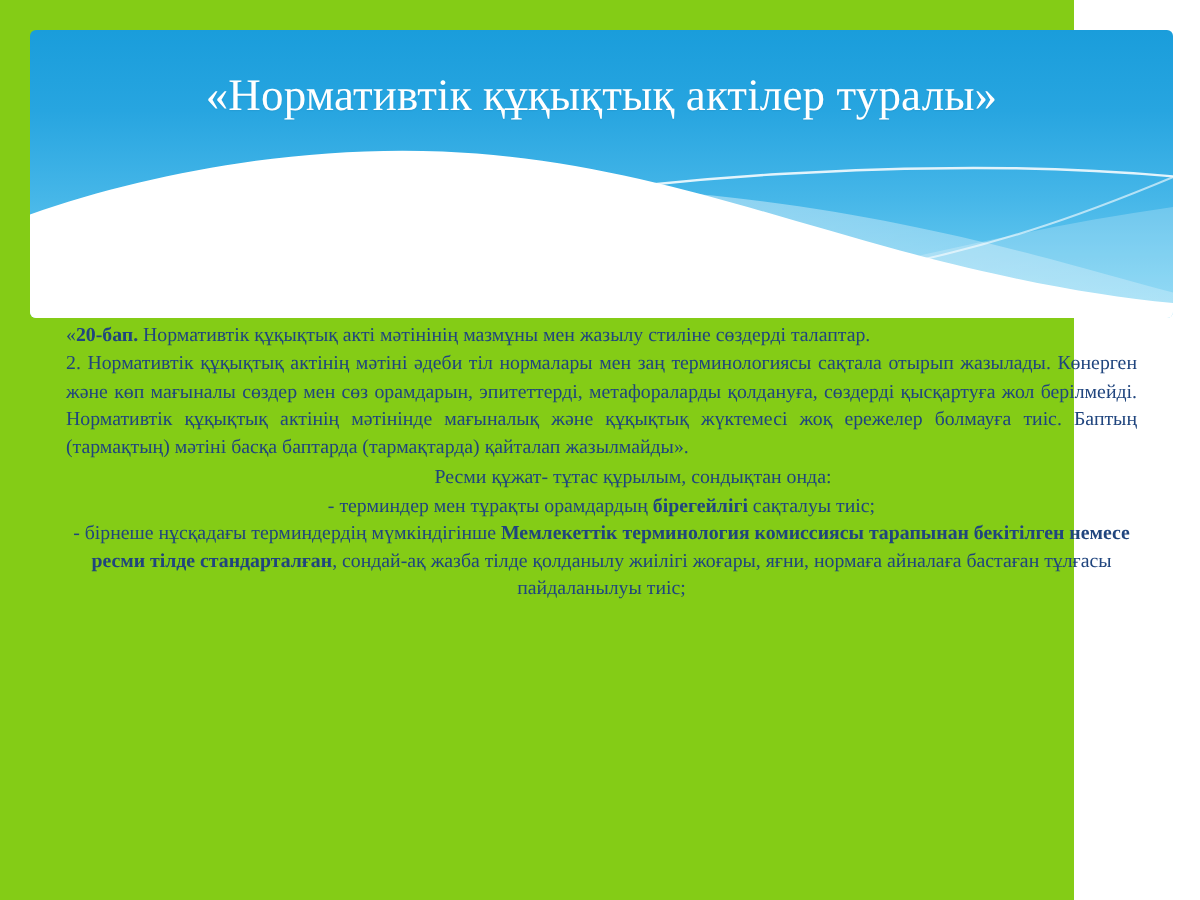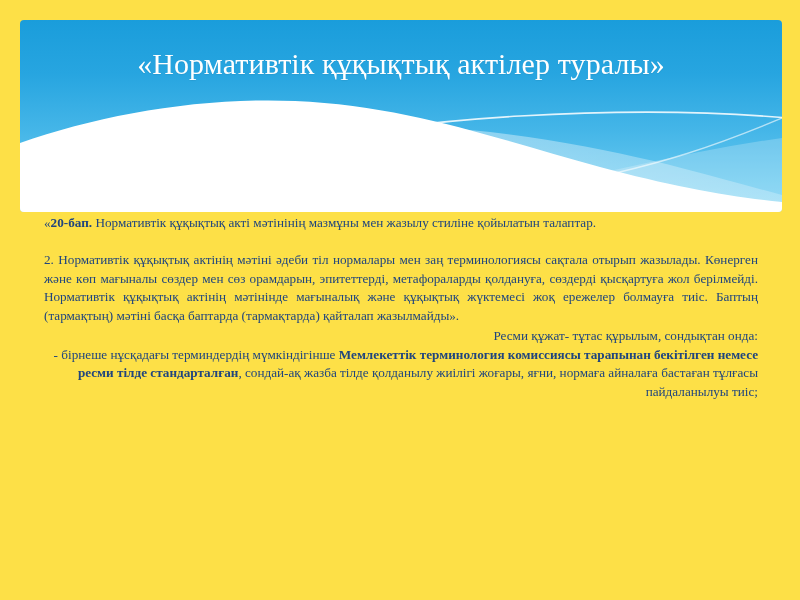--- a/index.html
+++ b/index.html
@@ -12,23 +12,23 @@
     height: 600px;
     background: #ffffff;
     font-family: "Liberation Serif", "DejaVu Serif", serif;
     overflow: hidden;
     position: relative;
   }
 
   
   #slide {
     position: relative;
-    width: 800px;
+    width: 716px;
     height: 600px;
-    background: #fde047;
+    background: #84cc16;
   }
 
   
   #banner {
     position: absolute;
     left: 20px;
     top: 20px;
     width: 762px;
     height: 192px;
     border-radius: 4px;
@@ -77,24 +77,24 @@
     color: #20457e;
     font-family: "Liberation Serif", "DejaVu Serif", serif;
     font-size: 13.2px;
     line-height: 1.40;
   }
   .para {
     margin: 0 0 0 0;
     text-align: justify;
     text-justify: inter-word;
   }
-  .para.nj { text-align: right; }
+  .para.nj { text-align: center; }
   .para.indent { text-indent: 42px; }
   .b { font-weight: bold; }
-  .sp { margin-top: 19px; }
+  .sp { margin-top: 1px; }
   .gap { margin-top: 2px; }
 </style>
 </head>
 <body>
 
 <div id="slide">
 
   <div id="banner">
 
     <svg id="banner-waves" viewBox="0 0 762 192" preserveAspectRatio="none" xmlns="http://www.w3.org/2000/svg">
@@ -116,24 +116,25 @@
     </svg>
 
     <div id="banner-title">
       <span class="tline">«Нормативтік құқықтық актілер туралы»</span>
     </div>
   </div>
 
   <div id="body-text">
 
     <p class="para"><span>«</span><span class="b">20-бап.</span>
-      <span>Нормативтік құқықтық акті мәтінінің мазмұны мен жазылу стиліне қойылатын талаптар.</span></p>
+      <span>Нормативтік құқықтық акті мәтінінің мазмұны мен жазылу стиліне сөздерді талаптар.</span></p>
 
     <p class="para sp">2. Нормативтік құқықтық актінің мәтіні әдеби тіл нормалары мен заң терминологиясы сақтала отырып жазылады. Көнерген және көп мағыналы сөздер мен сөз орамдарын, эпитеттерді, метафораларды қолдануға, сөздерді қысқартуға жол берілмейді. Нормативтік құқықтық  актінің мәтінінде мағыналық және құқықтық жүктемесі жоқ ережелер болмауға тиіс. Баптың (тармақтың) мәтіні басқа баптарда (тармақтарда) қайталап жазылмайды».</p>
 
     <p class="para nj indent gap">Ресми құжат- тұтас құрылым, сондықтан онда:</p>
 
     <div>
+      <p class="para nj"><span>- терминдер мен тұрақты орамдардың </span><span class="b">бірегейлігі</span><span>  сақталуы тиіс;</span></p>
       <p class="para nj"><span>- бірнеше нұсқадағы терминдердің мүмкіндігінше </span><span class="b">Мемлекеттік терминология комиссиясы тарапынан бекітілген немесе ресми тілде стандарталған</span><span>, сондай-ақ жазба тілде қолданылу жиілігі жоғары, яғни, нормаға айналаға бастаған тұлғасы пайдаланылуы тиіс;</span></p>
     </div>
   </div>
 
 </div>
 
 </body></html>

